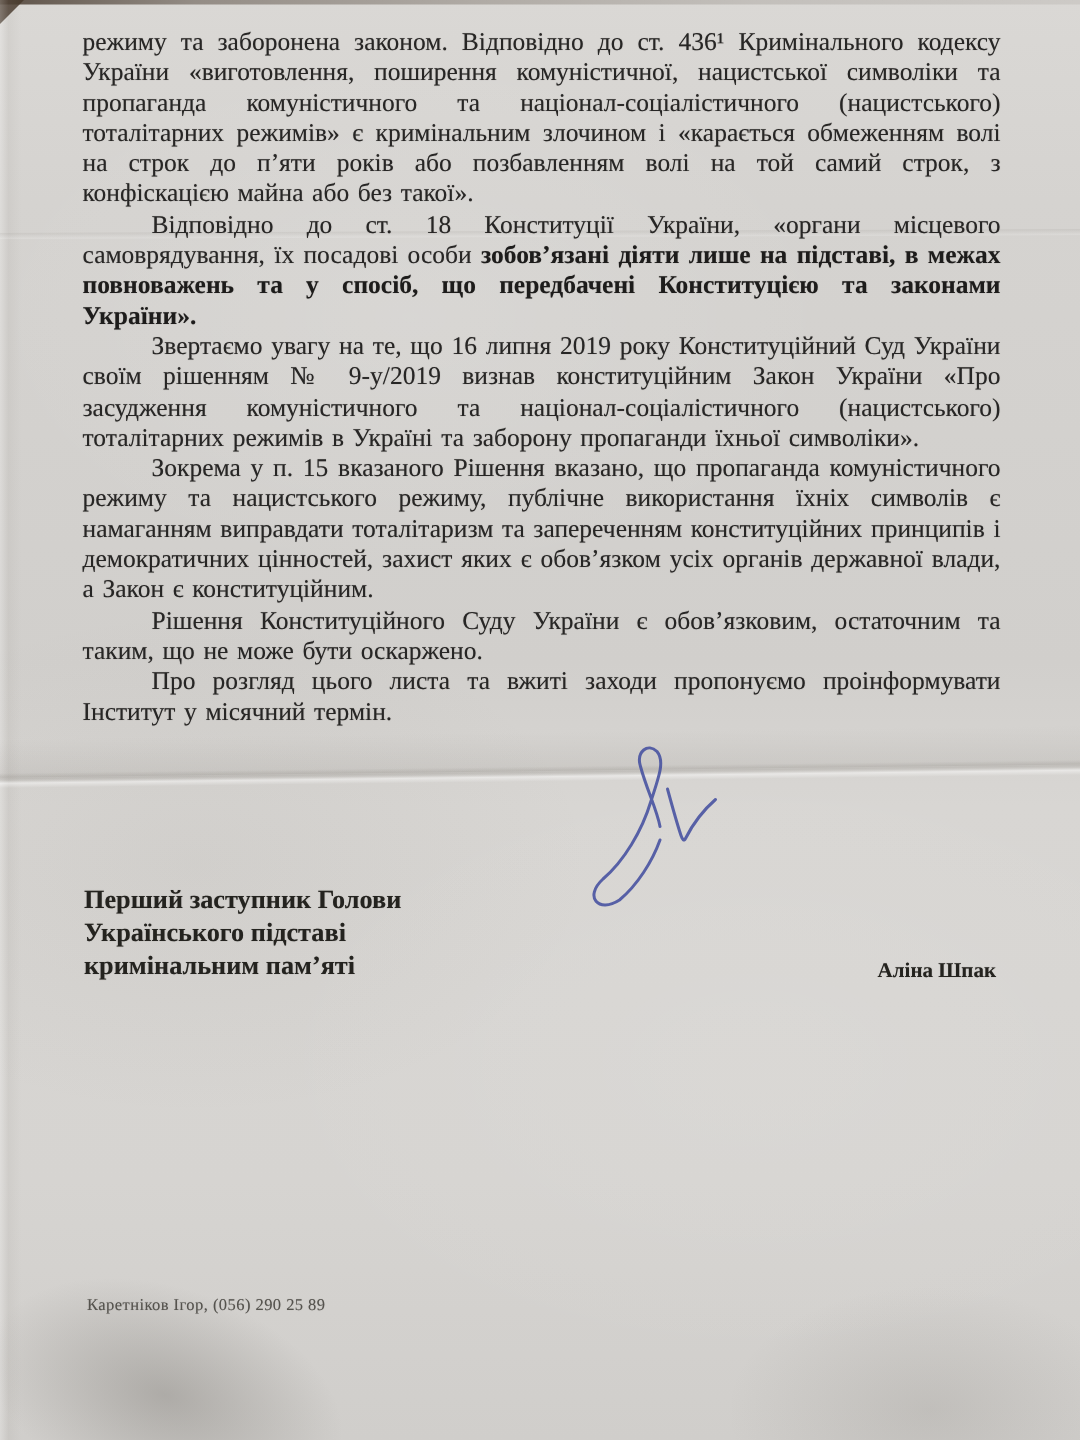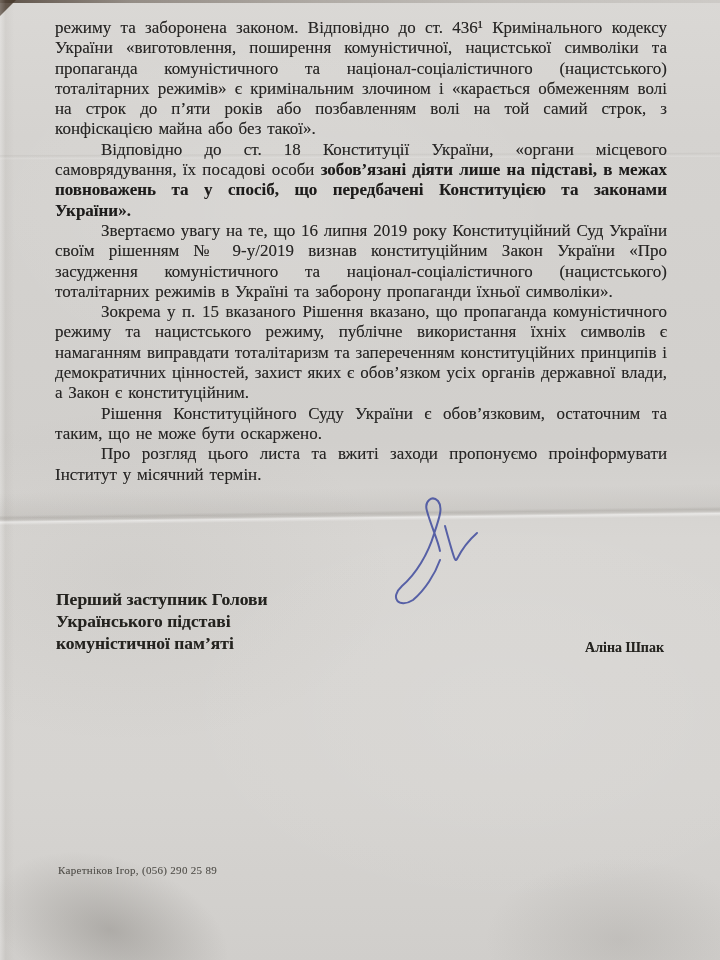--- a/index.html
+++ b/index.html
@@ -112,21 +112,21 @@
       <p class="para indent"><span>Відповідно до ст. 18 Конституції України, «органи місцевого самоврядування, їх посадові особи </span><span class="b">зобов’язані діяти лише на підставі, в межах повноважень та у спосіб, що передбачені Конституцією та законами України».</span></p>
       <p class="para indent"><span>Звертаємо увагу на те, що 16 липня 2019 року Конституційний Суд України своїм рішенням № 9-у/2019 визнав конституційним Закон України «Про засудження комуністичного та націонал-соціалістичного (нацистського) тоталітарних режимів в Україні та заборону пропаганди їхньої символіки».</span></p>
       <p class="para indent"><span>Зокрема у п. 15 вказаного Рішення вказано, що пропаганда комуністичного режиму та нацистського режиму, публічне використання їхніх символів є намаганням виправдати тоталітаризм та запереченням конституційних принципів і демократичних цінностей, захист яких є обов’язком усіх органів державної влади, а Закон є конституційним.</span></p>
       <p class="para indent"><span>Рішення Конституційного Суду України є обов’язковим, остаточним та таким, що не може бути оскаржено.</span></p>
       <p class="para indent"><span>Про розгляд цього листа та вжиті заходи пропонуємо проінформувати Інститут у місячний термін.</span></p>
     </div>
 
   <div class="sig-block">
     <div class="sig-title">Перший заступник Голови</div>
     <div class="sig-title">Українського підставі</div>
-    <div class="sig-title">комуністичної пам’яті</div>
+    <div class="sig-title">кримінальним пам’яті</div>
     <div class="sig-name">Аліна Шпак</div>
   </div>
 
   <div class="signature">
     <svg viewBox="0 0 120 125" xmlns="http://www.w3.org/2000/svg">
       <path d="M 55 70 C 50 84, 40 100, 28 110 C 14 119, 4 108, 17 96 C 31 84, 43 64, 49 44 C 55 26, 58 17, 53 11 C 47 5, 39 11, 42 21 C 46 36, 53 50, 55 61"></path>
       <path d="M 60 36 C 63 47, 66 58, 69 67 C 70 70, 71 71, 72 69 C 77 59, 84 50, 92 43"></path>
     </svg>
   </div>
 

